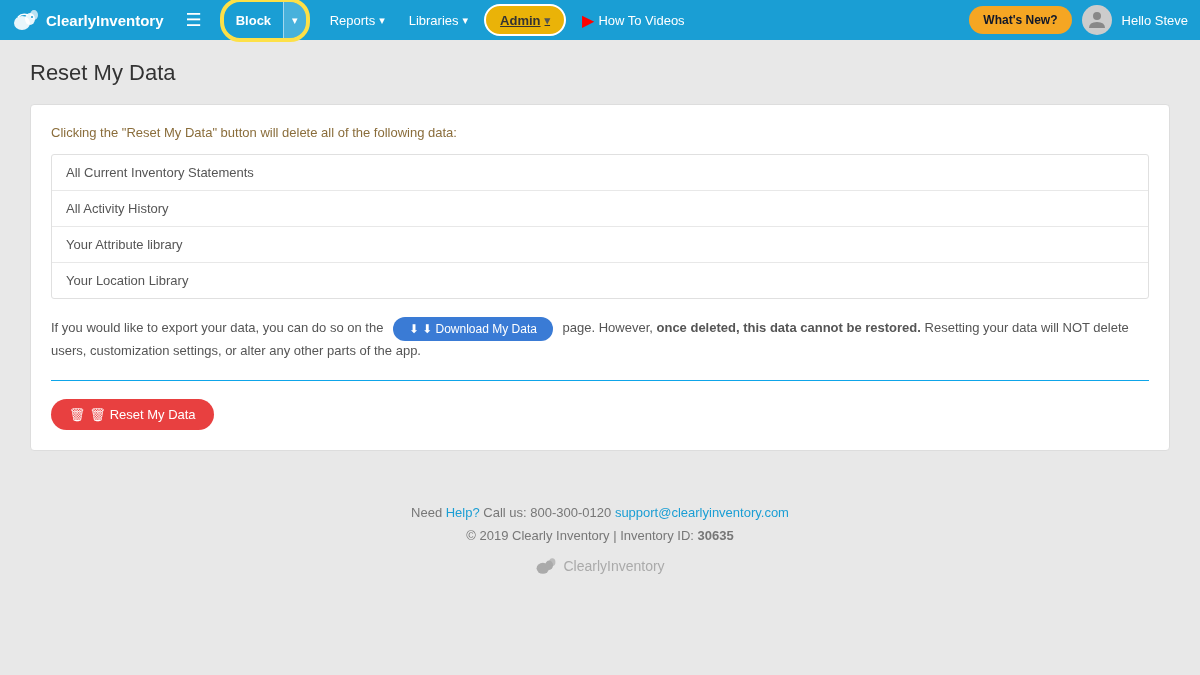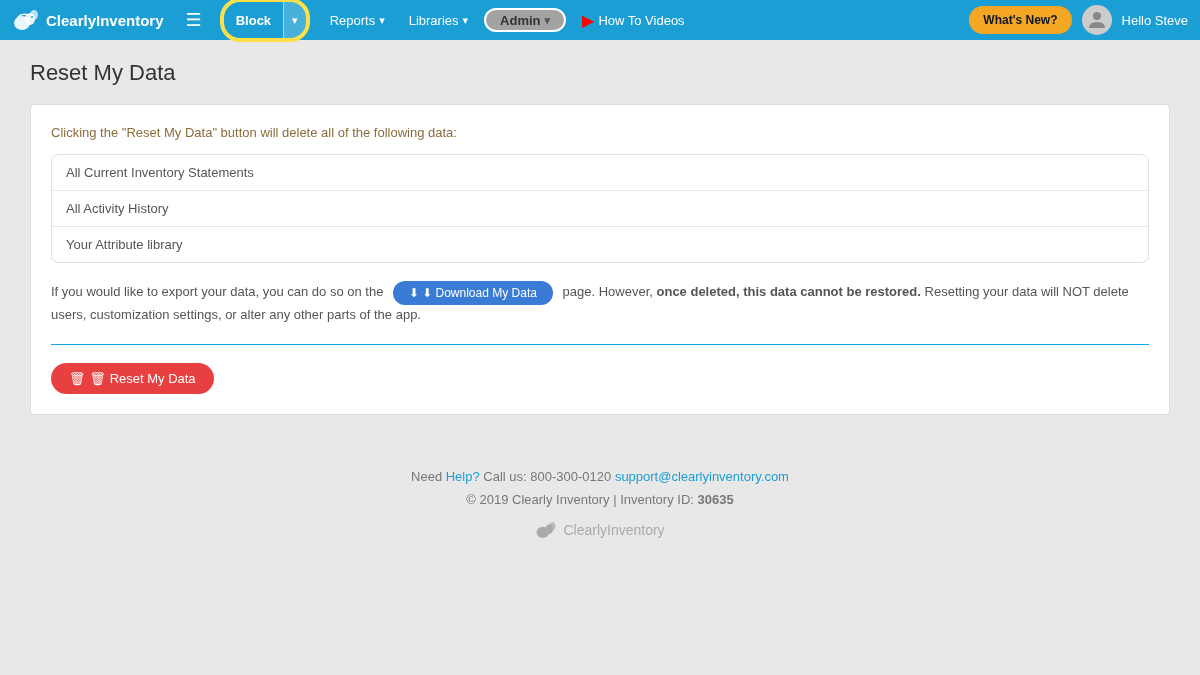--- a/index.html
+++ b/index.html
@@ -72,32 +72,33 @@
       align-items: center;
       gap: 4px;
       cursor: pointer;
       height: 24px;
     }
     .nav-link-dropdown::after {
       content: '▾';
       font-size: 11px;
     }
     .btn-admin {
-      background: #a3a3a3;
+      background: #eab308;
       color: #333;
       border: 2px solid #fff;
       border-radius: 20px;
       padding: 2px 14px;
       font-size: 13px;
       font-weight: bold;
       cursor: pointer;
       display: flex;
       align-items: center;
       gap: 4px;
-      height: 24px;
+      height: 32px;
+      text-decoration: underline;
     }
     .btn-admin::after {
       content: '▾';
       font-size: 11px;
       color: #555;
     }
     .nav-right {
       margin-left: auto;
       display: flex;
       align-items: center;
@@ -145,21 +146,21 @@
       border-radius: 4px;
       padding: 20px;
     }
     .warning-text {
       color: #8a6d3b;
       font-size: 13px;
       margin-bottom: 14px;
     }
     .data-list {
       border: 1px solid #e0e0e0;
-      border-radius: 8px;
+      border-radius: 3px;
       margin-bottom: 18px;
     }
     .data-list-item {
       padding: 10px 14px;
       border-bottom: 1px solid #e8e8e8;
       font-size: 13px;
       color: #555;
     }
     .data-list-item:last-child {
       border-bottom: none;
@@ -265,20 +266,21 @@
 <div class="main-content">
   <h1 class="page-title">Reset My Data</h1>
 
   <div class="card">
     <p class="warning-text">Clicking the "Reset My Data" button will delete all of the following data:</p>
 
     <div class="data-list">
       <div class="data-list-item">All Current Inventory Statements</div>
       <div class="data-list-item">All Activity History</div>
       <div class="data-list-item">Your Attribute library</div>
+      <div class="data-list-item">Your Location Library</div>
     </div>
 
     <p class="info-paragraph">
       <span>If you would like to export your data, you can do so on the</span>
       <button class="btn-download" style="margin: 0 6px; vertical-align: middle;">
         <span>⬇</span>
         <span style="margin-left:-2px;">⬇ Download My Data</span>
       </button>
       <span>page. However,</span>
       <strong>once deleted, this data cannot be restored.</strong>

